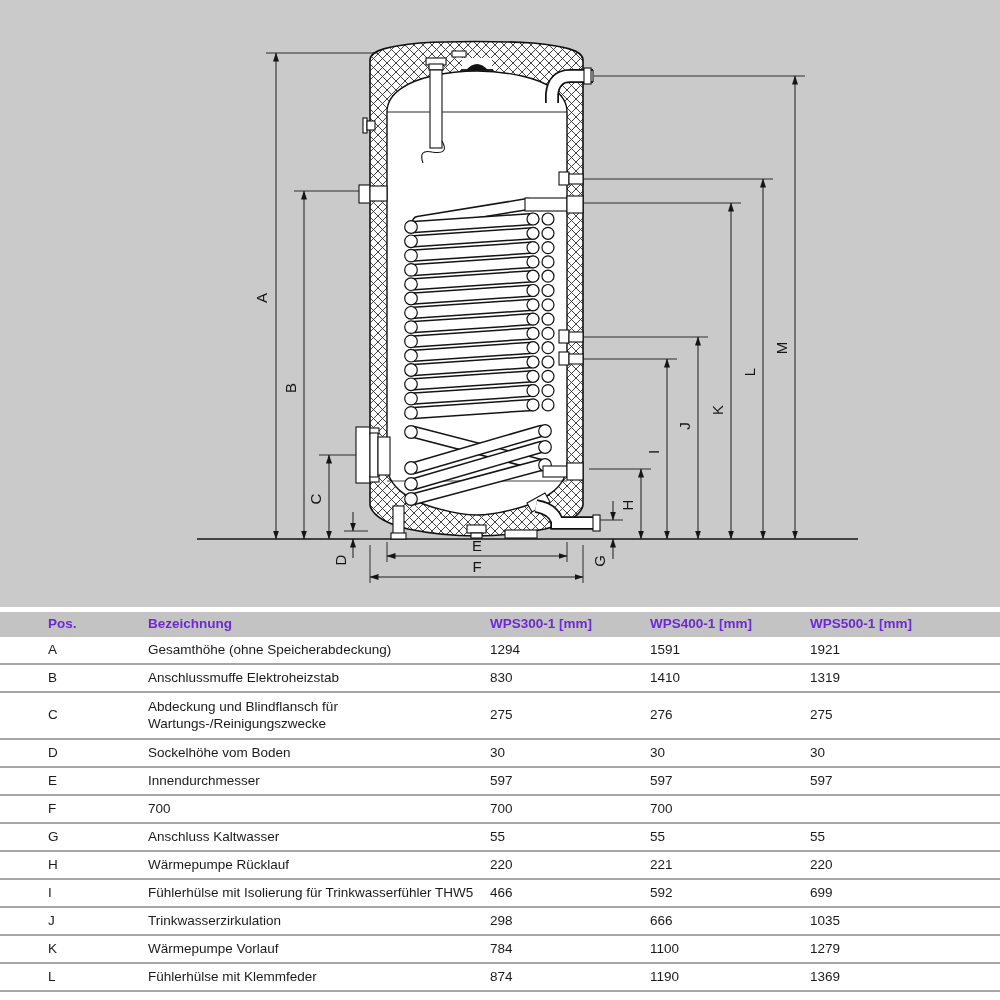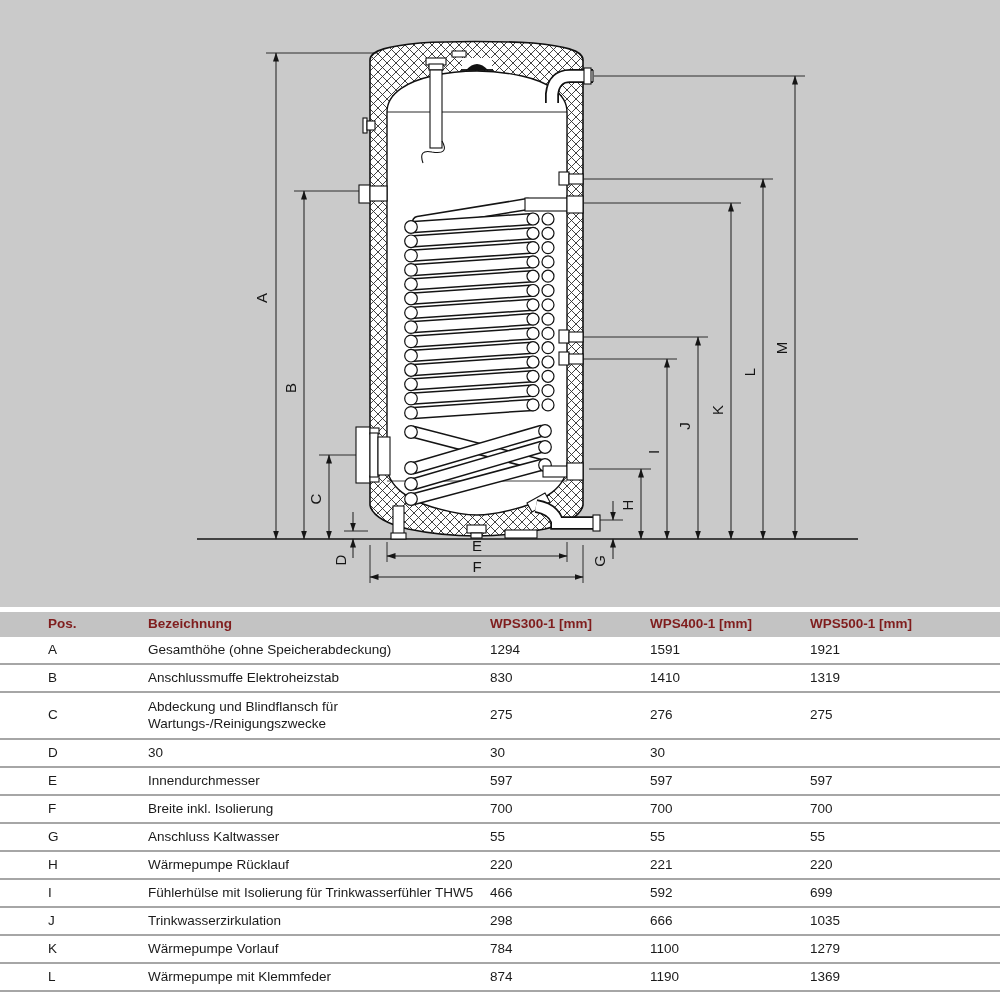--- a/index.html
+++ b/index.html
@@ -1,21 +1,21 @@
 <!DOCTYPE html>
 <html><head>
 <meta charset="utf-8">
 <style>
   html,body{margin:0;padding:0;background:#ffffff;}
   body{width:1000px;height:1000px;font-family:"Liberation Sans",sans-serif;color:#1a1a1a;position:relative;}
   .diagram-panel{position:relative;width:1000px;height:607px;background:#cacaca;overflow:hidden;}
   svg text.dim{font-family:"Liberation Sans",sans-serif;font-size:15px;fill:#151515;}
   .spec-table{margin-top:5px;width:1000px;font-size:13.5px;}
   .thead{display:grid;grid-template-columns:100px 342px 160px 160px auto;padding-left:48px;
-         background:#c3c3c3;height:25px;align-items:center;font-weight:bold;color:#7f1d1d;}
+         background:#c3c3c3;height:25px;align-items:center;font-weight:bold;color:#6d28d9;}
   .tbody{border-bottom:2px solid #9f9f9f;}
   .trow{display:grid;grid-template-columns:100px 342px 160px 160px auto;padding-left:48px;
         min-height:26px;align-items:center;background:#ffffff;}
   .trow + .trow{border-top:2px solid #a6a6a6;}
   .trow.tall{min-height:45px;}
   .cell{line-height:1.25;}
 </style>
 </head>
 <body>
 
@@ -301,34 +301,34 @@
       </div>
       <div class="trow tall">
         <div class="cell">C</div>
         <div class="cell">Abdeckung und Blindflansch für<br>Wartungs-/Reinigungszwecke</div>
         <div class="cell">275</div>
         <div class="cell">276</div>
         <div class="cell">275</div>
       </div>
       <div class="trow">
         <div class="cell">D</div>
+        <div class="cell">Sockelhöhe vom Boden</div>
         <div class="cell">30</div>
         <div class="cell">30</div>
         <div class="cell">30</div>
       </div>
       <div class="trow">
         <div class="cell">E</div>
         <div class="cell">Innendurchmesser</div>
         <div class="cell">597</div>
         <div class="cell">597</div>
         <div class="cell">597</div>
       </div>
       <div class="trow">
         <div class="cell">F</div>
-        <div class="cell">Breite inkl. Isolierung</div>
         <div class="cell">700</div>
         <div class="cell">700</div>
         <div class="cell">700</div>
       </div>
       <div class="trow">
         <div class="cell">G</div>
         <div class="cell">Anschluss Kaltwasser</div>
         <div class="cell">55</div>
         <div class="cell">55</div>
         <div class="cell">55</div>
@@ -356,21 +356,21 @@
       </div>
       <div class="trow">
         <div class="cell">K</div>
         <div class="cell">Wärmepumpe Vorlauf</div>
         <div class="cell">784</div>
         <div class="cell">1100</div>
         <div class="cell">1279</div>
       </div>
       <div class="trow">
         <div class="cell">L</div>
-        <div class="cell">Wärmepumpe mit Klemmfeder</div>
+        <div class="cell">Fühlerhülse mit Klemmfeder</div>
         <div class="cell">874</div>
         <div class="cell">1190</div>
         <div class="cell">1369</div>
       </div>
       <div class="trow">
         <div class="cell">M</div>
         <div class="cell">Anschluss Warmwasser</div>
         <div class="cell">1229</div>
         <div class="cell">1526</div>
         <div class="cell">1853</div>

